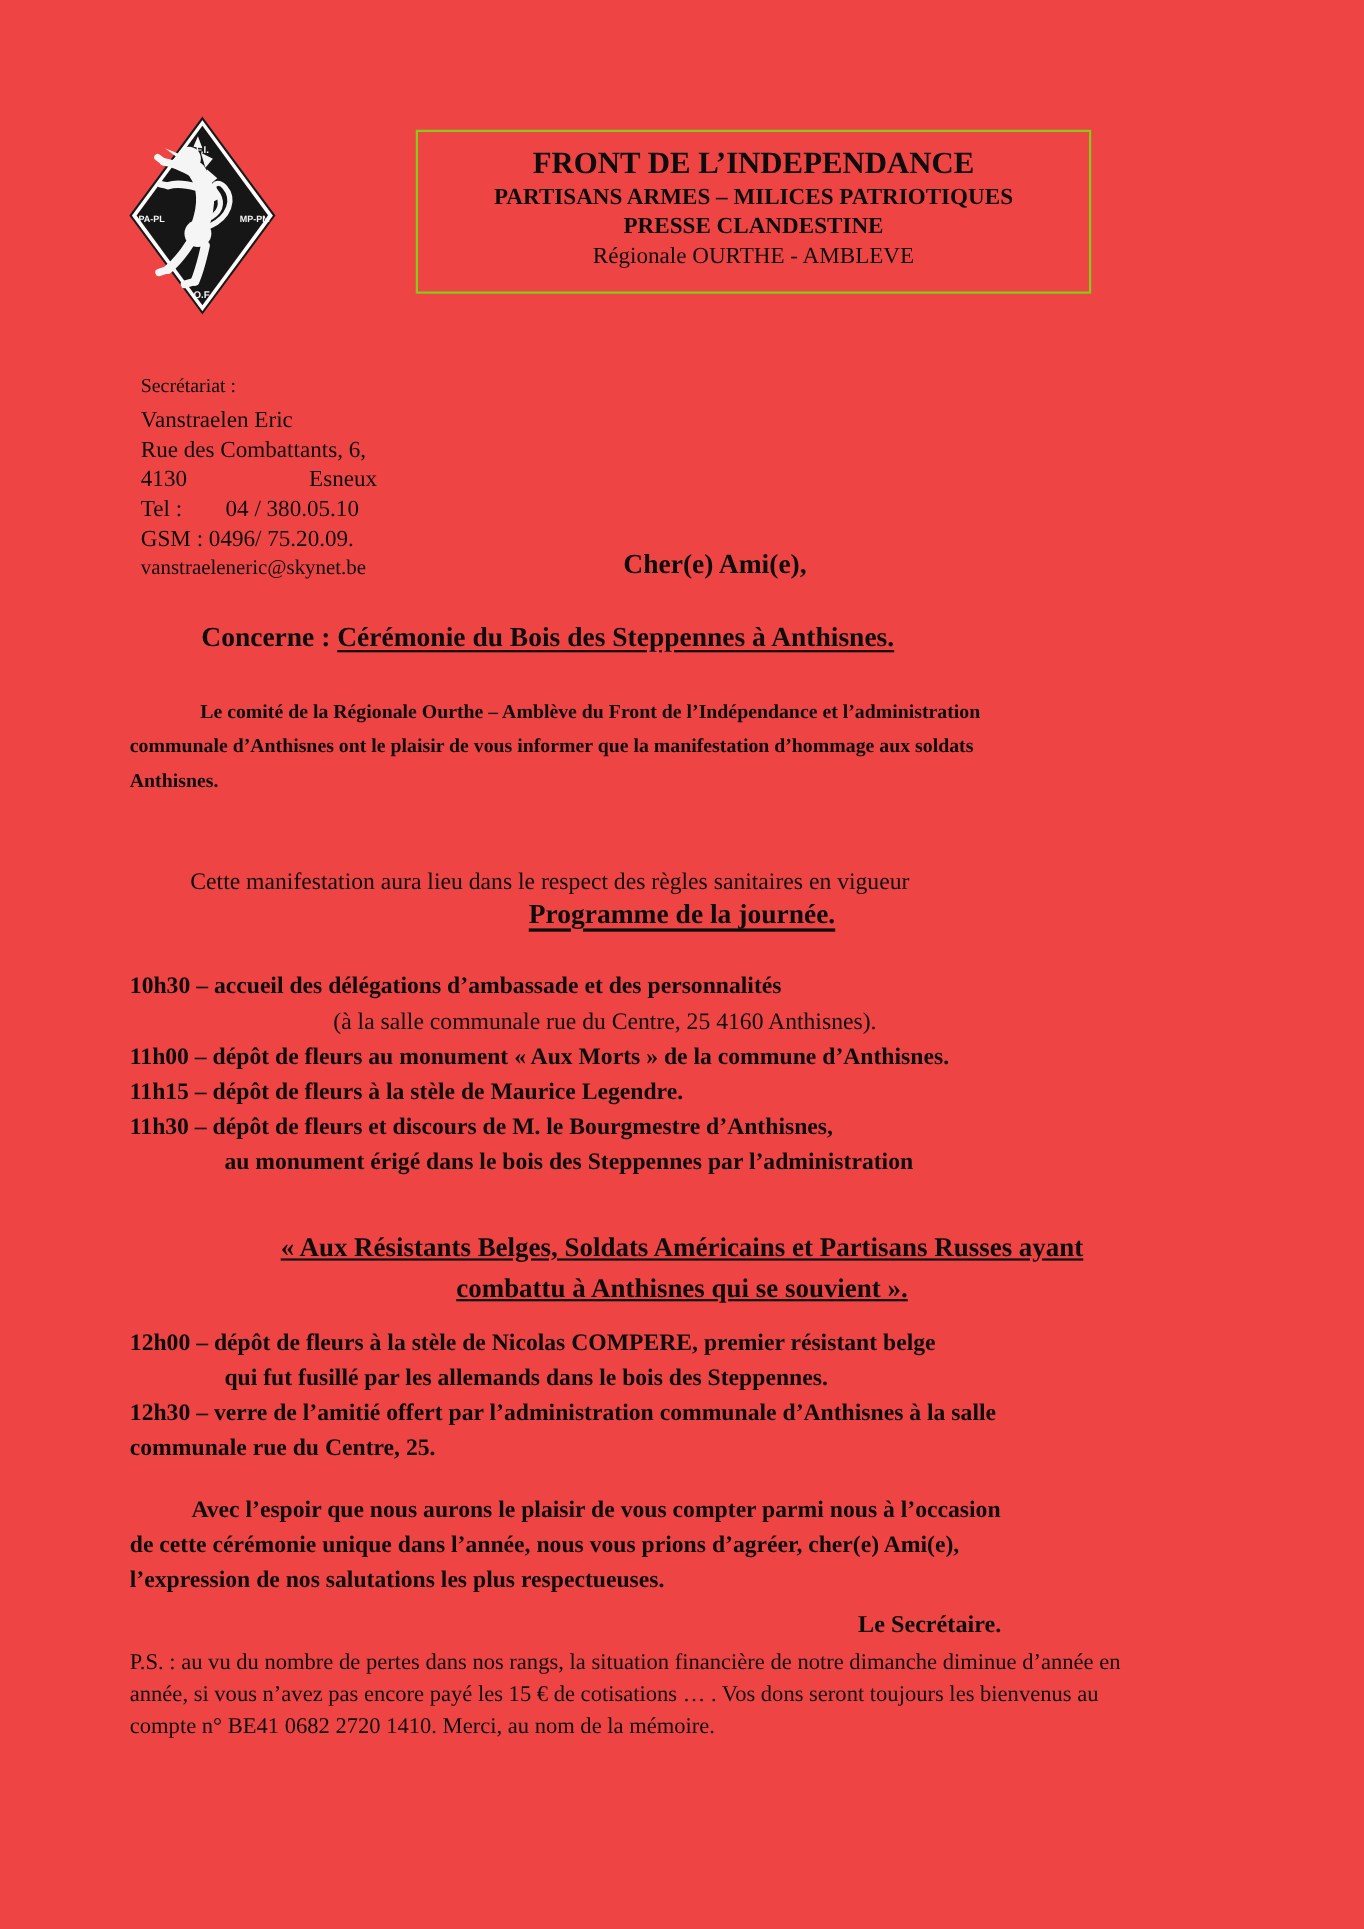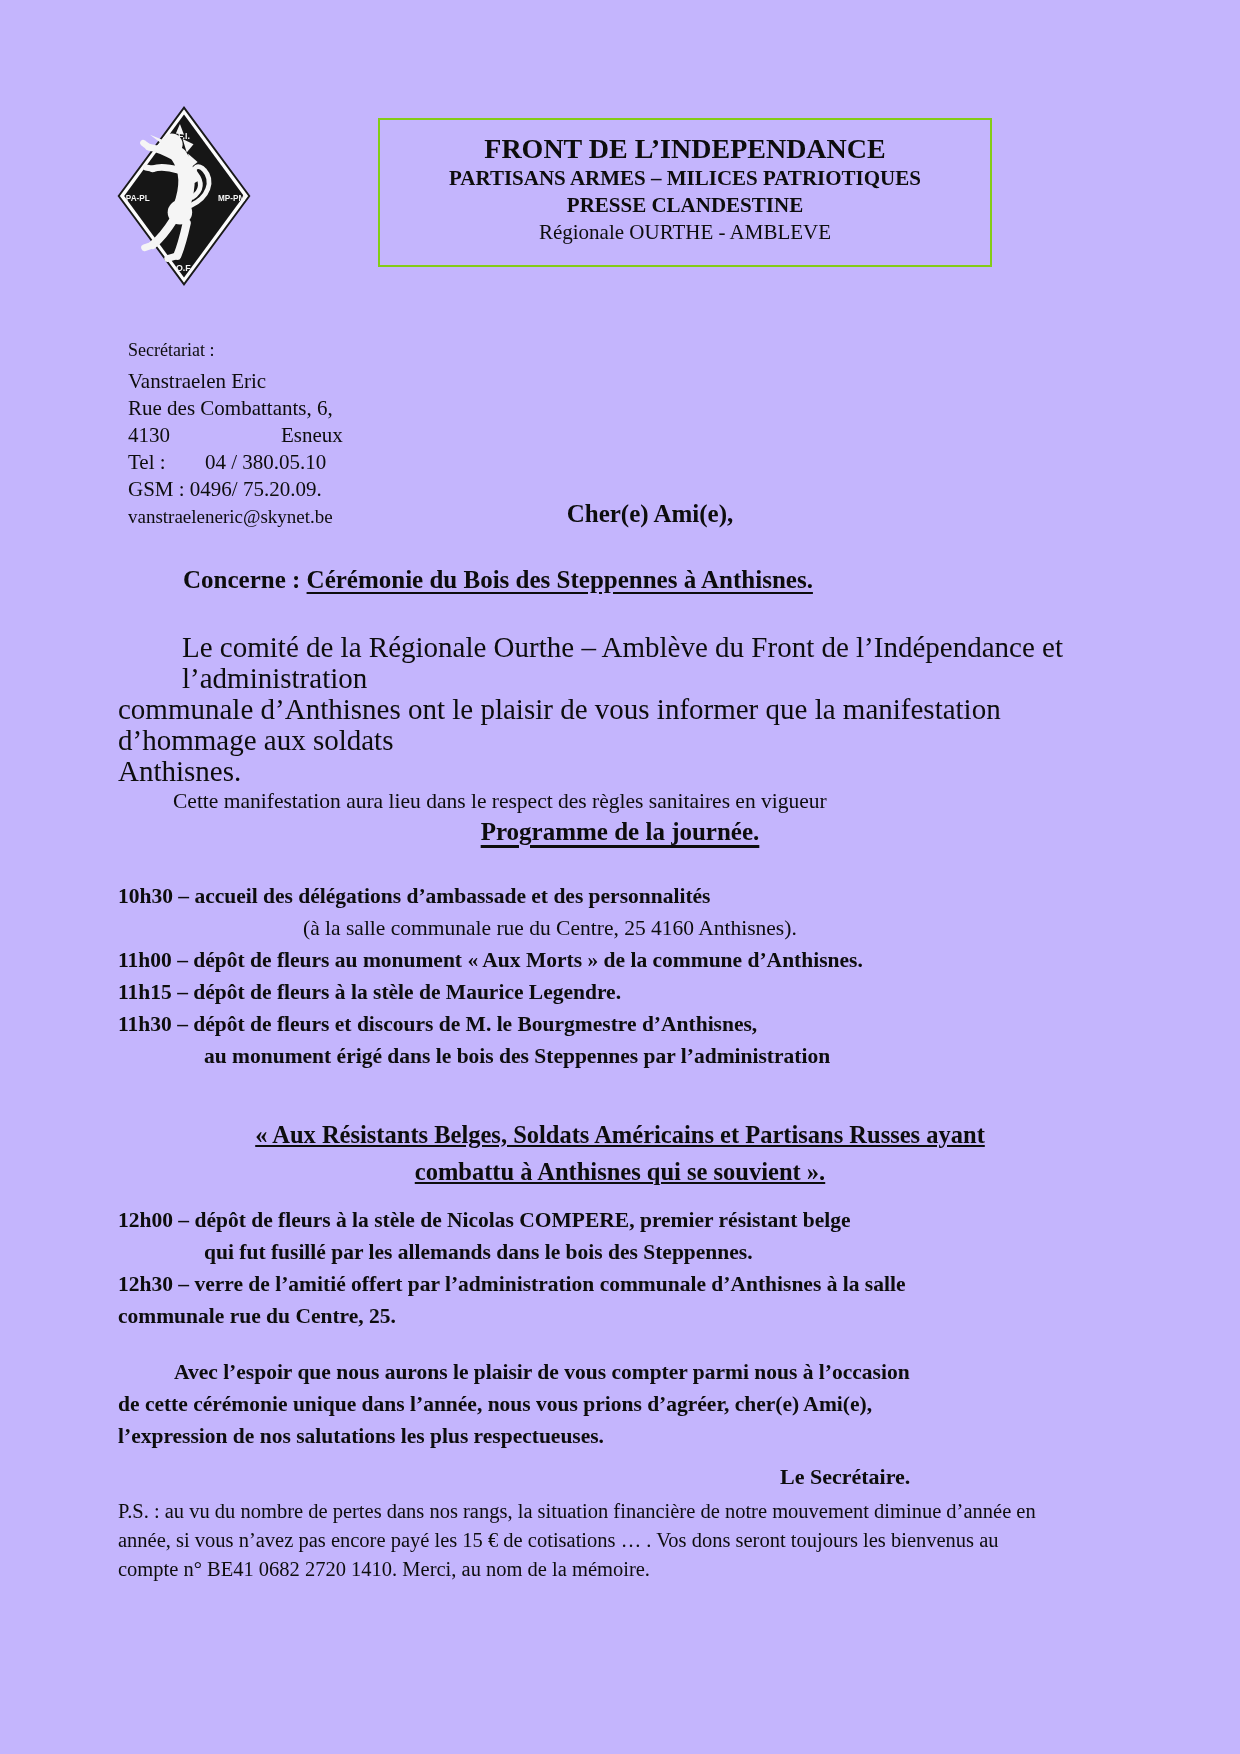--- a/index.html
+++ b/index.html
@@ -2,21 +2,21 @@
 <html><head>
 <meta charset="utf-8">
 <style>
   * { margin: 0; padding: 0; box-sizing: border-box; }
   html, body { background: #e8e8e8; }
   .page {
     position: relative;
     width: 1240px;
     height: 1754px;
     margin: 0 auto;
-    background: #c4b5fd;
+    background: #ef4444;
     color: #0d0d0d;
     font-family: "Liberation Serif", serif;
     overflow: hidden;
   }
 
   
   .logo { position: absolute; left: 116px; top: 66px; width: 136px; height: 260px; }
   .logo svg { width: 100%; height: 100%; display: block; }
 
   
@@ -38,21 +38,21 @@
 
   
   .salutation {
     position: absolute; left: 0; top: 500px; width: 100%;
     text-align: center; padding-left: 60px;
     font-size: 25px; font-weight: bold;
   }
   .concerne { position: absolute; left: 183px; top: 566px; font-size: 25px; font-weight: bold; }
   .concerne .subject { text-decoration: underline; text-decoration-thickness: 2px; text-underline-offset: 4px; }
 
-  .intro { position: absolute; left: 118px; top: 632px; width: 1014px; font-size: 29px; line-height: 31px; }
+  .intro { position: absolute; left: 118px; top: 632px; width: 1014px; font-size: 18px; line-height: 31px; font-weight: bold; }
   .intro .first { padding-left: 64px; }
 
   .sanitary { position: absolute; left: 173px; top: 789px; font-size: 21.5px; }
 
   .prog-title {
     position: absolute; left: 0; top: 818px; width: 100%; text-align: center;
     font-size: 25px; font-weight: bold;
     text-decoration: underline; text-decoration-thickness: 2.5px; text-underline-offset: 5px;
   }
 
@@ -172,18 +172,18 @@
 
   <div class="closing">
     <div class="first">Avec l’espoir que nous aurons le plaisir de vous compter parmi nous à l’occasion</div>
     <div>de cette cérémonie unique dans l’année, nous vous prions d’agréer, cher(e) Ami(e),</div>
     <div>l’expression de nos salutations les plus respectueuses.</div>
   </div>
 
   <div class="signature">Le Secrétaire.</div>
 
   <div class="ps">
-    <div>P.S. : au vu du nombre de pertes dans nos rangs, la situation financière de notre mouvement diminue d’année en</div>
+    <div>P.S. : au vu du nombre de pertes dans nos rangs, la situation financière de notre dimanche diminue d’année en</div>
     <div>année, si vous n’avez pas encore payé les 15 € de cotisations … . Vos dons seront toujours les bienvenus au</div>
     <div>compte n° BE41 0682 2720 1410. Merci, au nom de la mémoire.</div>
   </div>
 
 </div>
 
 </body></html>

